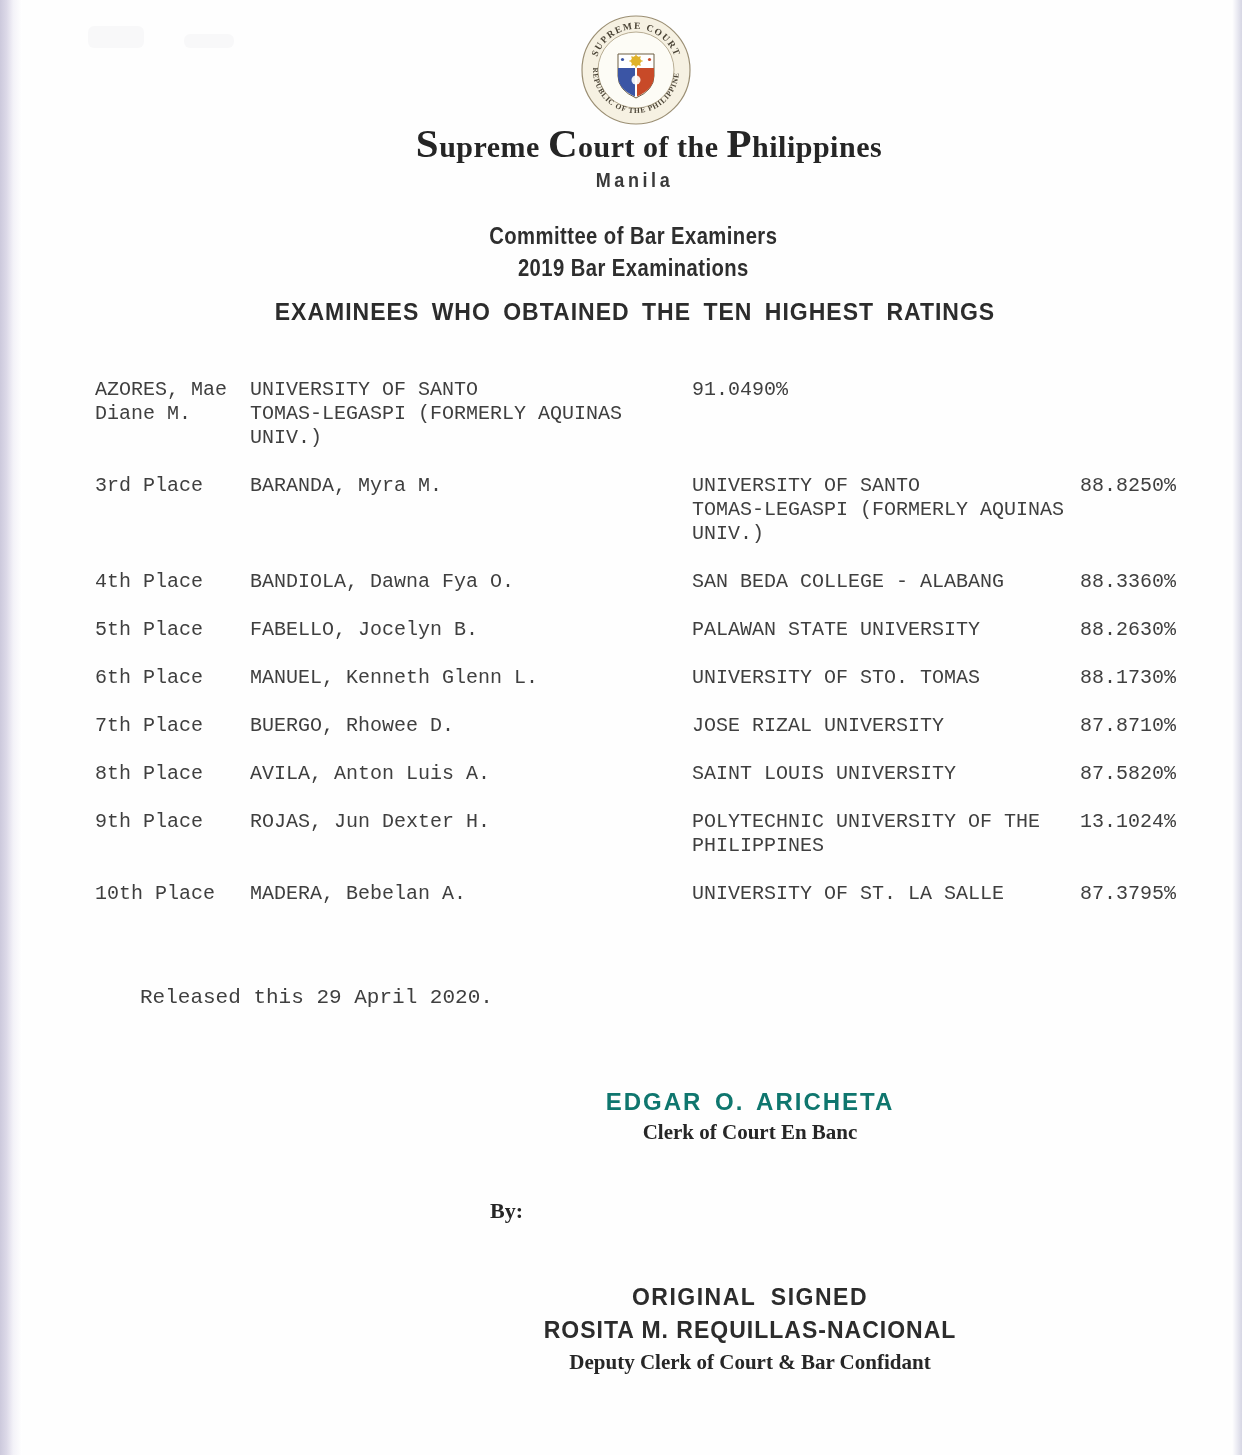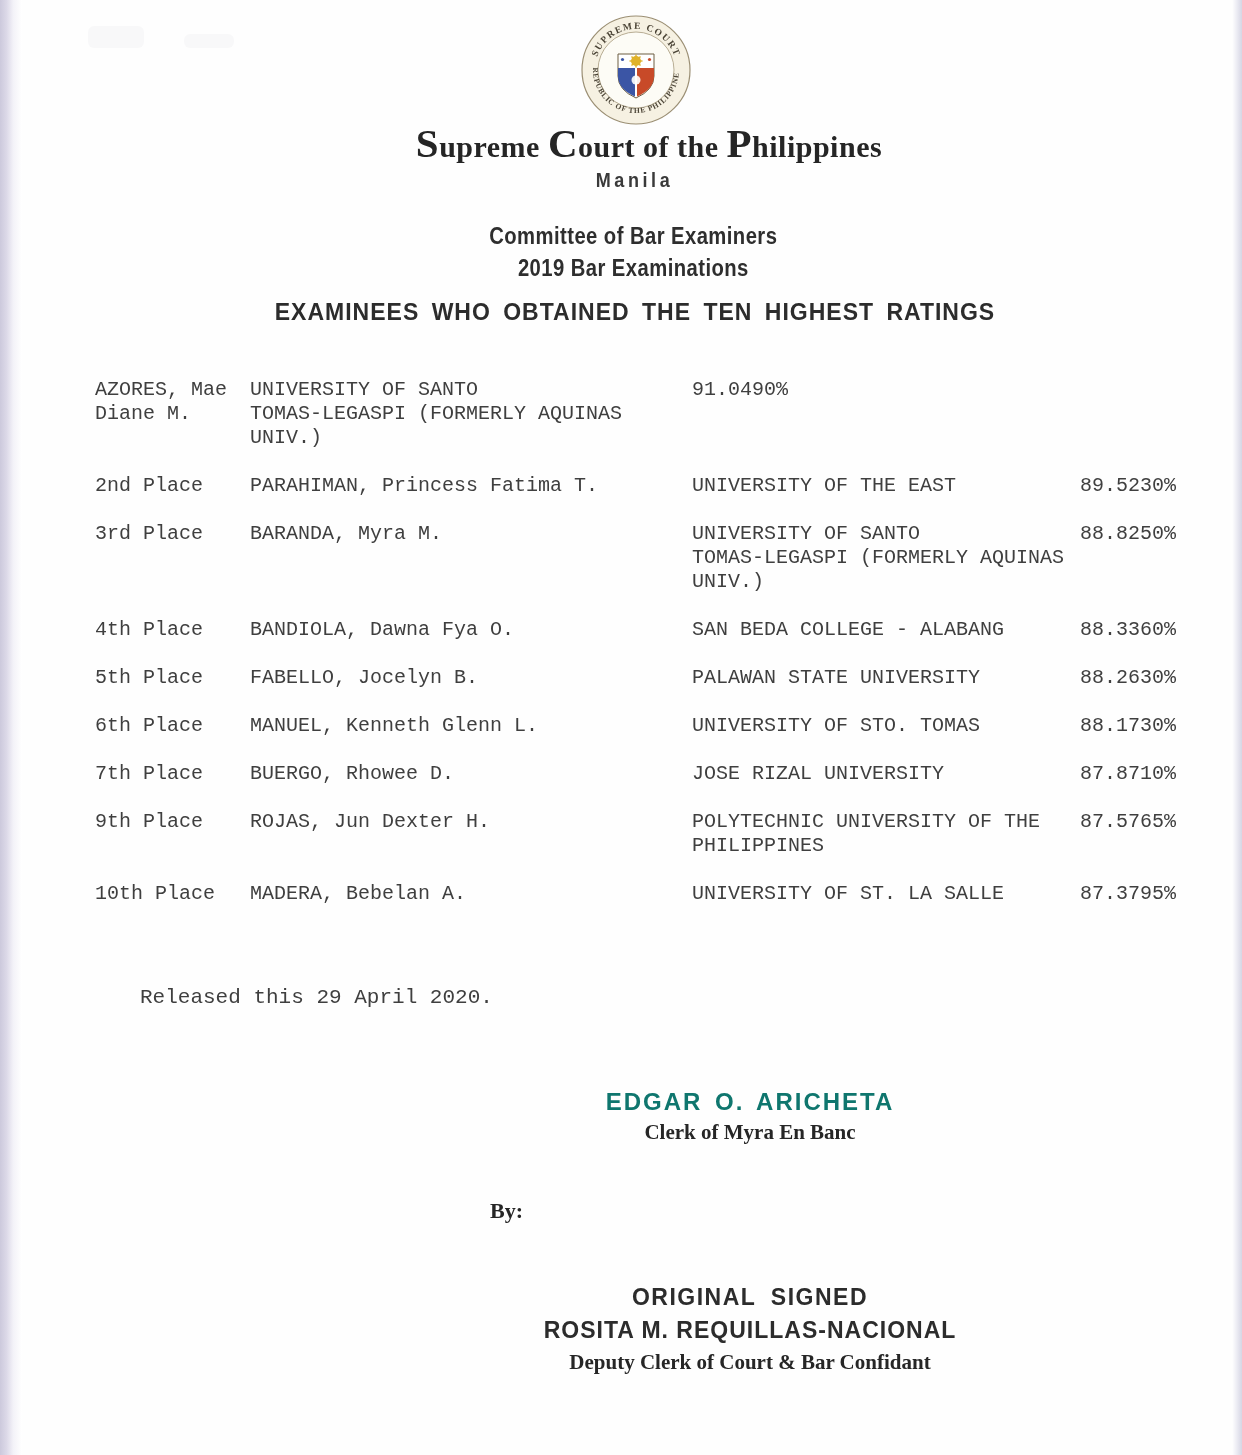--- a/index.html
+++ b/index.html
@@ -133,26 +133,20 @@
 
   <div class="results">
     <div class="row">
       <div class="cell-name">AZORES, Mae Diane M.</div>
       <div class="cell-school">UNIVERSITY OF SANTO
 TOMAS-LEGASPI (FORMERLY AQUINAS
 UNIV.)</div>
       <div class="cell-rating">91.0490%</div>
     </div>
     <div class="row">
-      <div class="cell-place">2nd Place</div>
-      <div class="cell-name">PARAHIMAN, Princess Fatima T.</div>
-      <div class="cell-school">UNIVERSITY OF THE EAST</div>
-      <div class="cell-rating">89.5230%</div>
-    </div>
-    <div class="row">
       <div class="cell-place">3rd Place</div>
       <div class="cell-name">BARANDA, Myra M.</div>
       <div class="cell-school">UNIVERSITY OF SANTO
 TOMAS-LEGASPI (FORMERLY AQUINAS
 UNIV.)</div>
       <div class="cell-rating">88.8250%</div>
     </div>
     <div class="row">
       <div class="cell-place">4th Place</div>
       <div class="cell-name">BANDIOLA, Dawna Fya O.</div>
@@ -171,36 +165,42 @@
       <div class="cell-school">UNIVERSITY OF STO. TOMAS</div>
       <div class="cell-rating">88.1730%</div>
     </div>
     <div class="row">
       <div class="cell-place">7th Place</div>
       <div class="cell-name">BUERGO, Rhowee D.</div>
       <div class="cell-school">JOSE RIZAL UNIVERSITY</div>
       <div class="cell-rating">87.8710%</div>
     </div>
     <div class="row">
+      <div class="cell-place">8th Place</div>
+      <div class="cell-name">AVILA, Anton Luis A.</div>
+      <div class="cell-school">SAINT LOUIS UNIVERSITY</div>
+      <div class="cell-rating">87.5820%</div>
+    </div>
+    <div class="row">
       <div class="cell-place">9th Place</div>
       <div class="cell-name">ROJAS, Jun Dexter H.</div>
       <div class="cell-school">POLYTECHNIC UNIVERSITY OF THE
 PHILIPPINES</div>
-      <div class="cell-rating">87.5765%</div>
+      <div class="cell-rating">13.1024%</div>
     </div>
     <div class="row">
       <div class="cell-place">10th Place</div>
       <div class="cell-name">MADERA, Bebelan A.</div>
       <div class="cell-school">UNIVERSITY OF ST. LA SALLE</div>
       <div class="cell-rating">87.3795%</div>
     </div>
   </div>
 
   <div class="released">Released this 29 April 2020.</div>
 
   <div class="sig-center clerk-name">EDGAR O. ARICHETA</div>
-  <div class="sig-center clerk-title">Clerk of Myra En Banc</div>
+  <div class="sig-center clerk-title">Clerk of Court En Banc</div>
   <div class="by-label">By:</div>
   <div class="sig-center signed-stamp">ORIGINAL SIGNED</div>
   <div class="sig-center deputy-name">ROSITA M. REQUILLAS-NACIONAL</div>
   <div class="sig-center deputy-title">Deputy Clerk of Court &amp; Bar Confidant</div>
 
 </div>
 
 </body></html>

